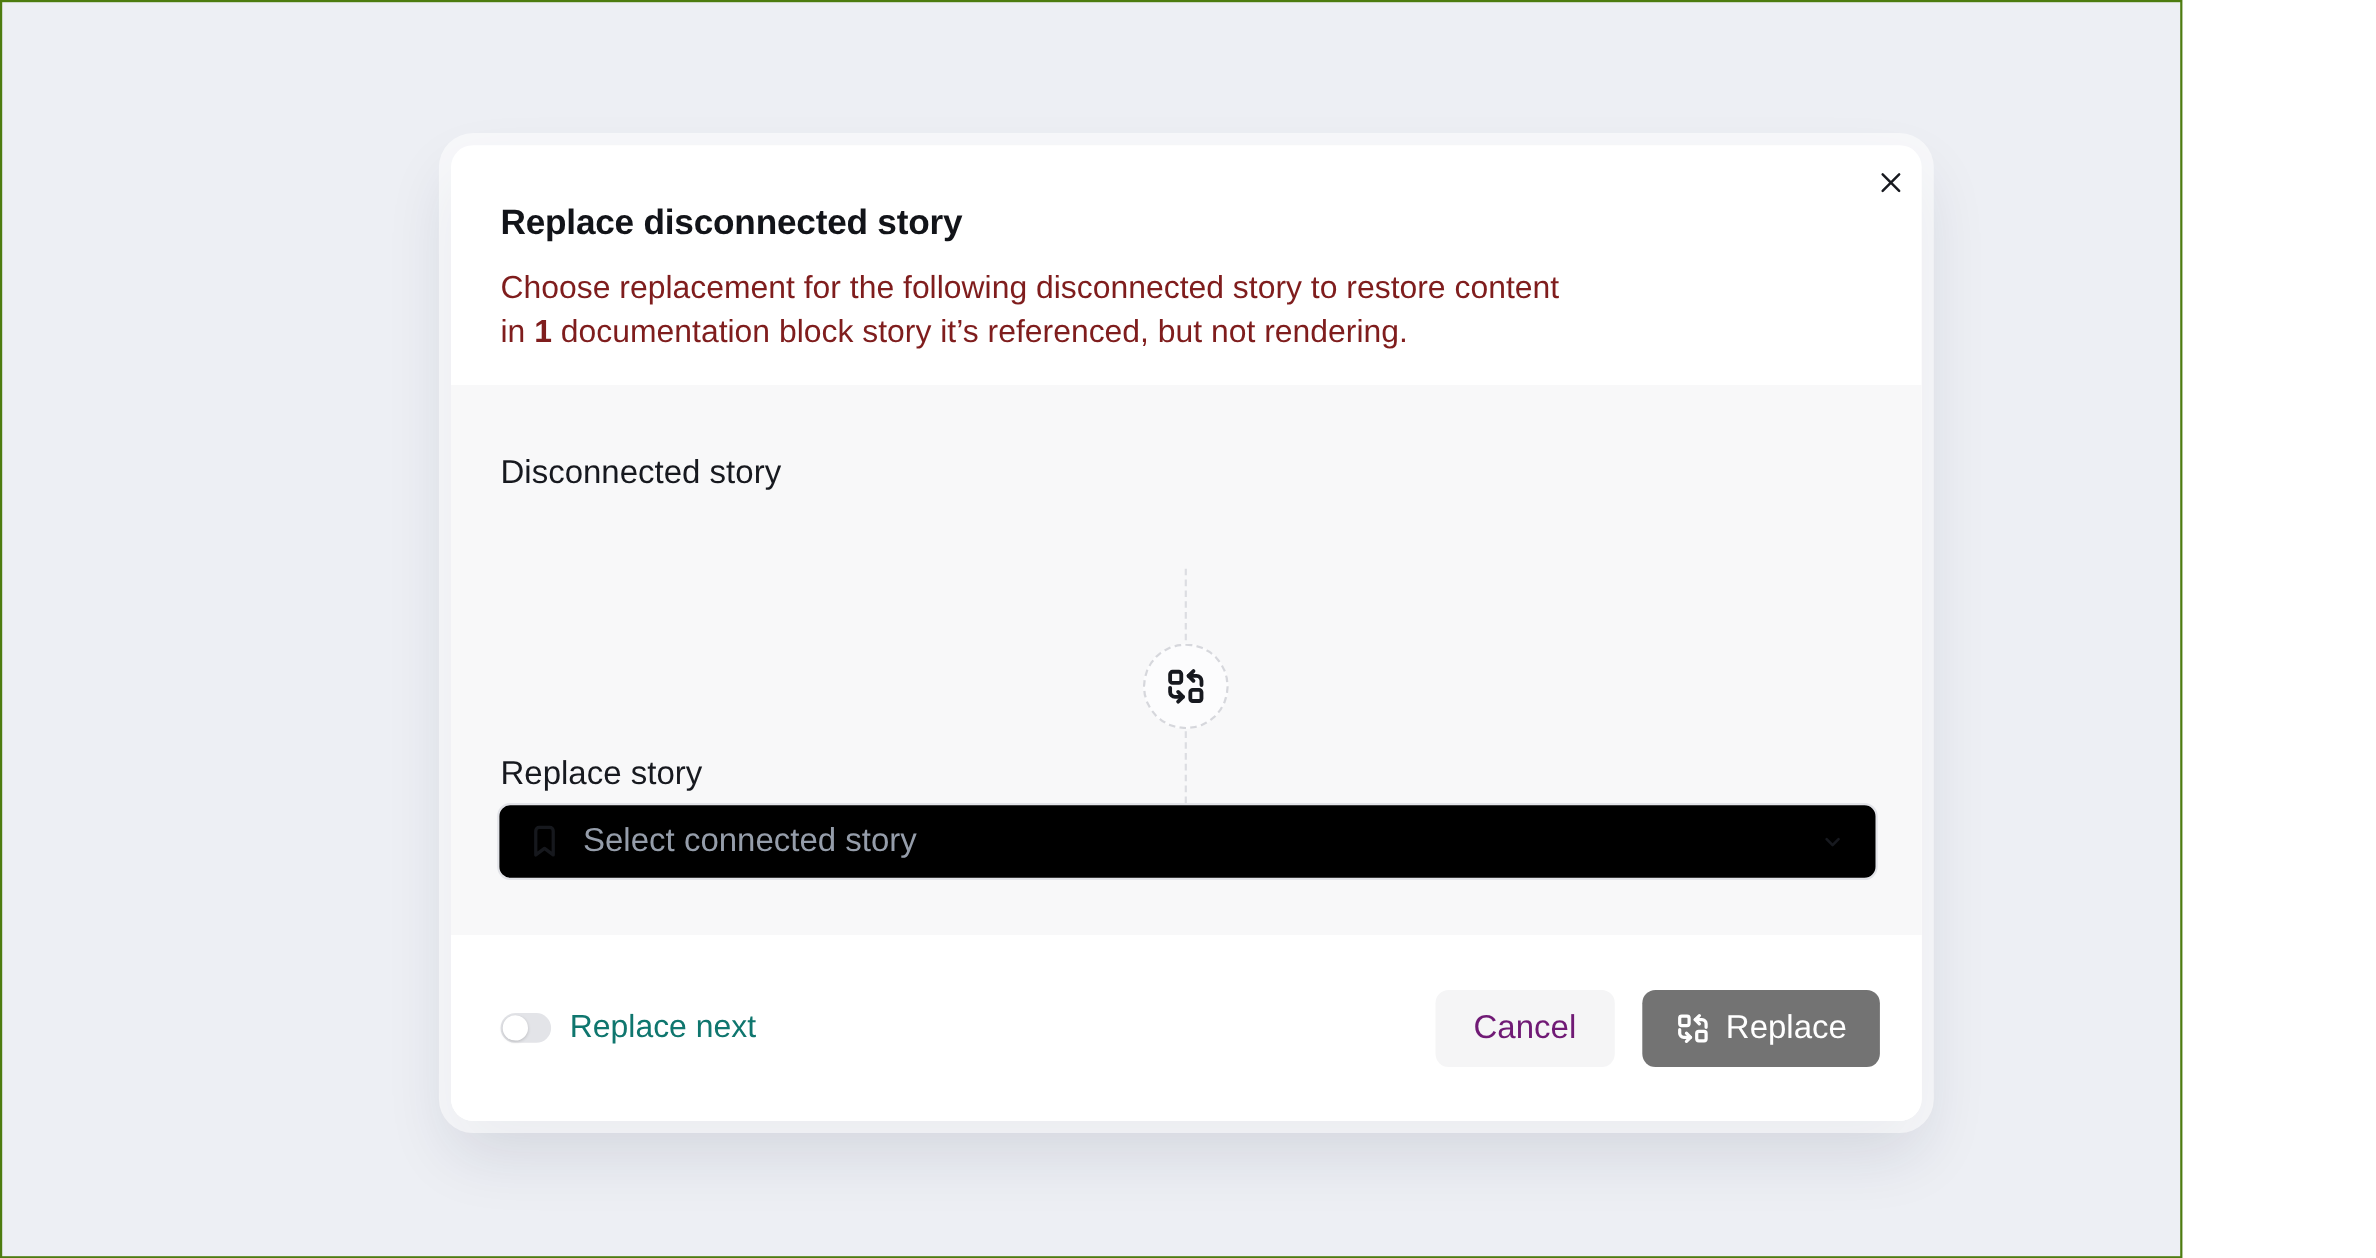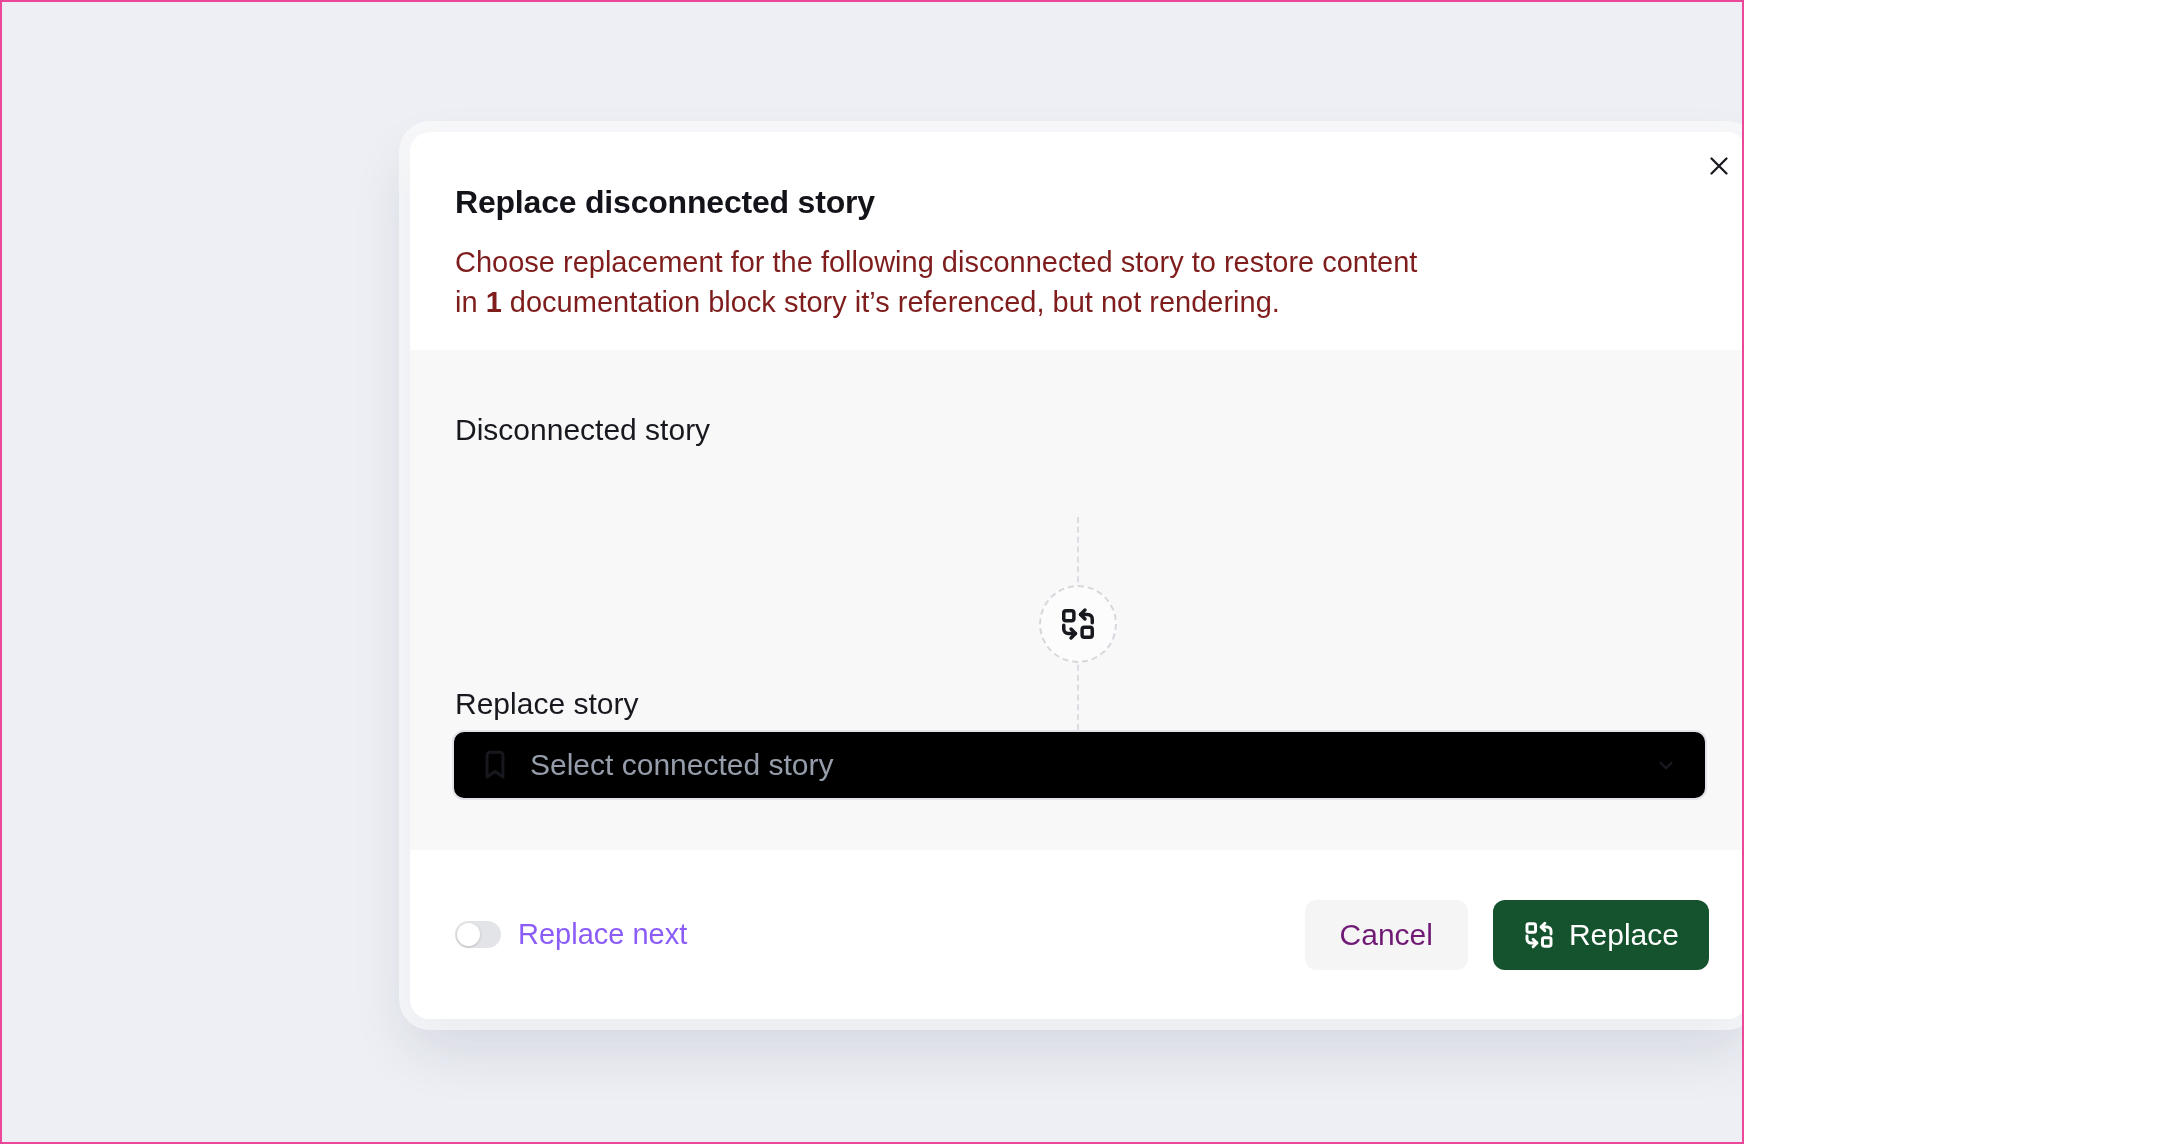--- a/index.html
+++ b/index.html
@@ -1,20 +1,20 @@
 <!DOCTYPE html>
 <html><head>
 <meta charset="utf-8">
 <style>
   * { margin:0; padding:0; box-sizing:border-box; }
   html,body { width:2160px; height:1144px; }
   body { font-family:"Liberation Sans", sans-serif; }
   .page {
-    position:relative; width:1744px; height:1144px;
-    background:#edeff4; border:2px solid #ec4899; overflow:hidden;
+    position:relative; width:1984px; height:1144px;
+    background:#edeff4; border:2px solid #4d7c0f; overflow:hidden;
   }
   .modal {
     position:absolute; left:408px; top:130px; width:1337px; height:887px;
     background:#ffffff; border-radius:20px;
     box-shadow:0 0 0 11px rgba(255,255,255,.55), 0 28px 60px rgba(25,35,65,.12);
   }
   .modal-close {
     position:absolute; top:12px; right:6px; width:44px; height:44px;
     display:flex; align-items:center; justify-content:center;
     background:transparent; border:none; cursor:pointer; color:#17191f;
@@ -65,29 +65,29 @@
     border-radius:0 0 20px 20px;
   }
   .toggle {
     position:relative; width:46px; height:27px; border-radius:15px;
     background:#e3e4e8; border:none; cursor:pointer; flex:0 0 auto;
   }
   .toggle-knob {
     position:absolute; left:2px; top:2px; width:23px; height:23px;
     border-radius:50%; background:#ffffff; box-shadow:0 1px 3px rgba(0,0,0,.18);
   }
-  .toggle-label { margin-left:17px; font-size:29px; color:#8b5cf6; }
+  .toggle-label { margin-left:17px; font-size:29px; color:#0f766e; }
   .footer-spacer { flex:1; }
   .btn {
     height:70px; border:none; border-radius:12px; font-size:30px;
     font-family:"Liberation Sans", sans-serif; cursor:pointer;
     display:flex; align-items:center; justify-content:center;
   }
   .btn-cancel { background:#f5f5f6; color:#701a75; padding:0 35px; margin-right:25px; }
-  .btn-replace { background:#14532d; color:#ffffff; padding:0 30px; gap:14px; }
+  .btn-replace { background:#737373; color:#ffffff; padding:0 30px; gap:14px; }
 
   .icon { display:block; flex:0 0 auto; }
 </style>
 </head>
 <body>
 
 <div class="page">
   <div class="modal">
 
     <button class="modal-close">

